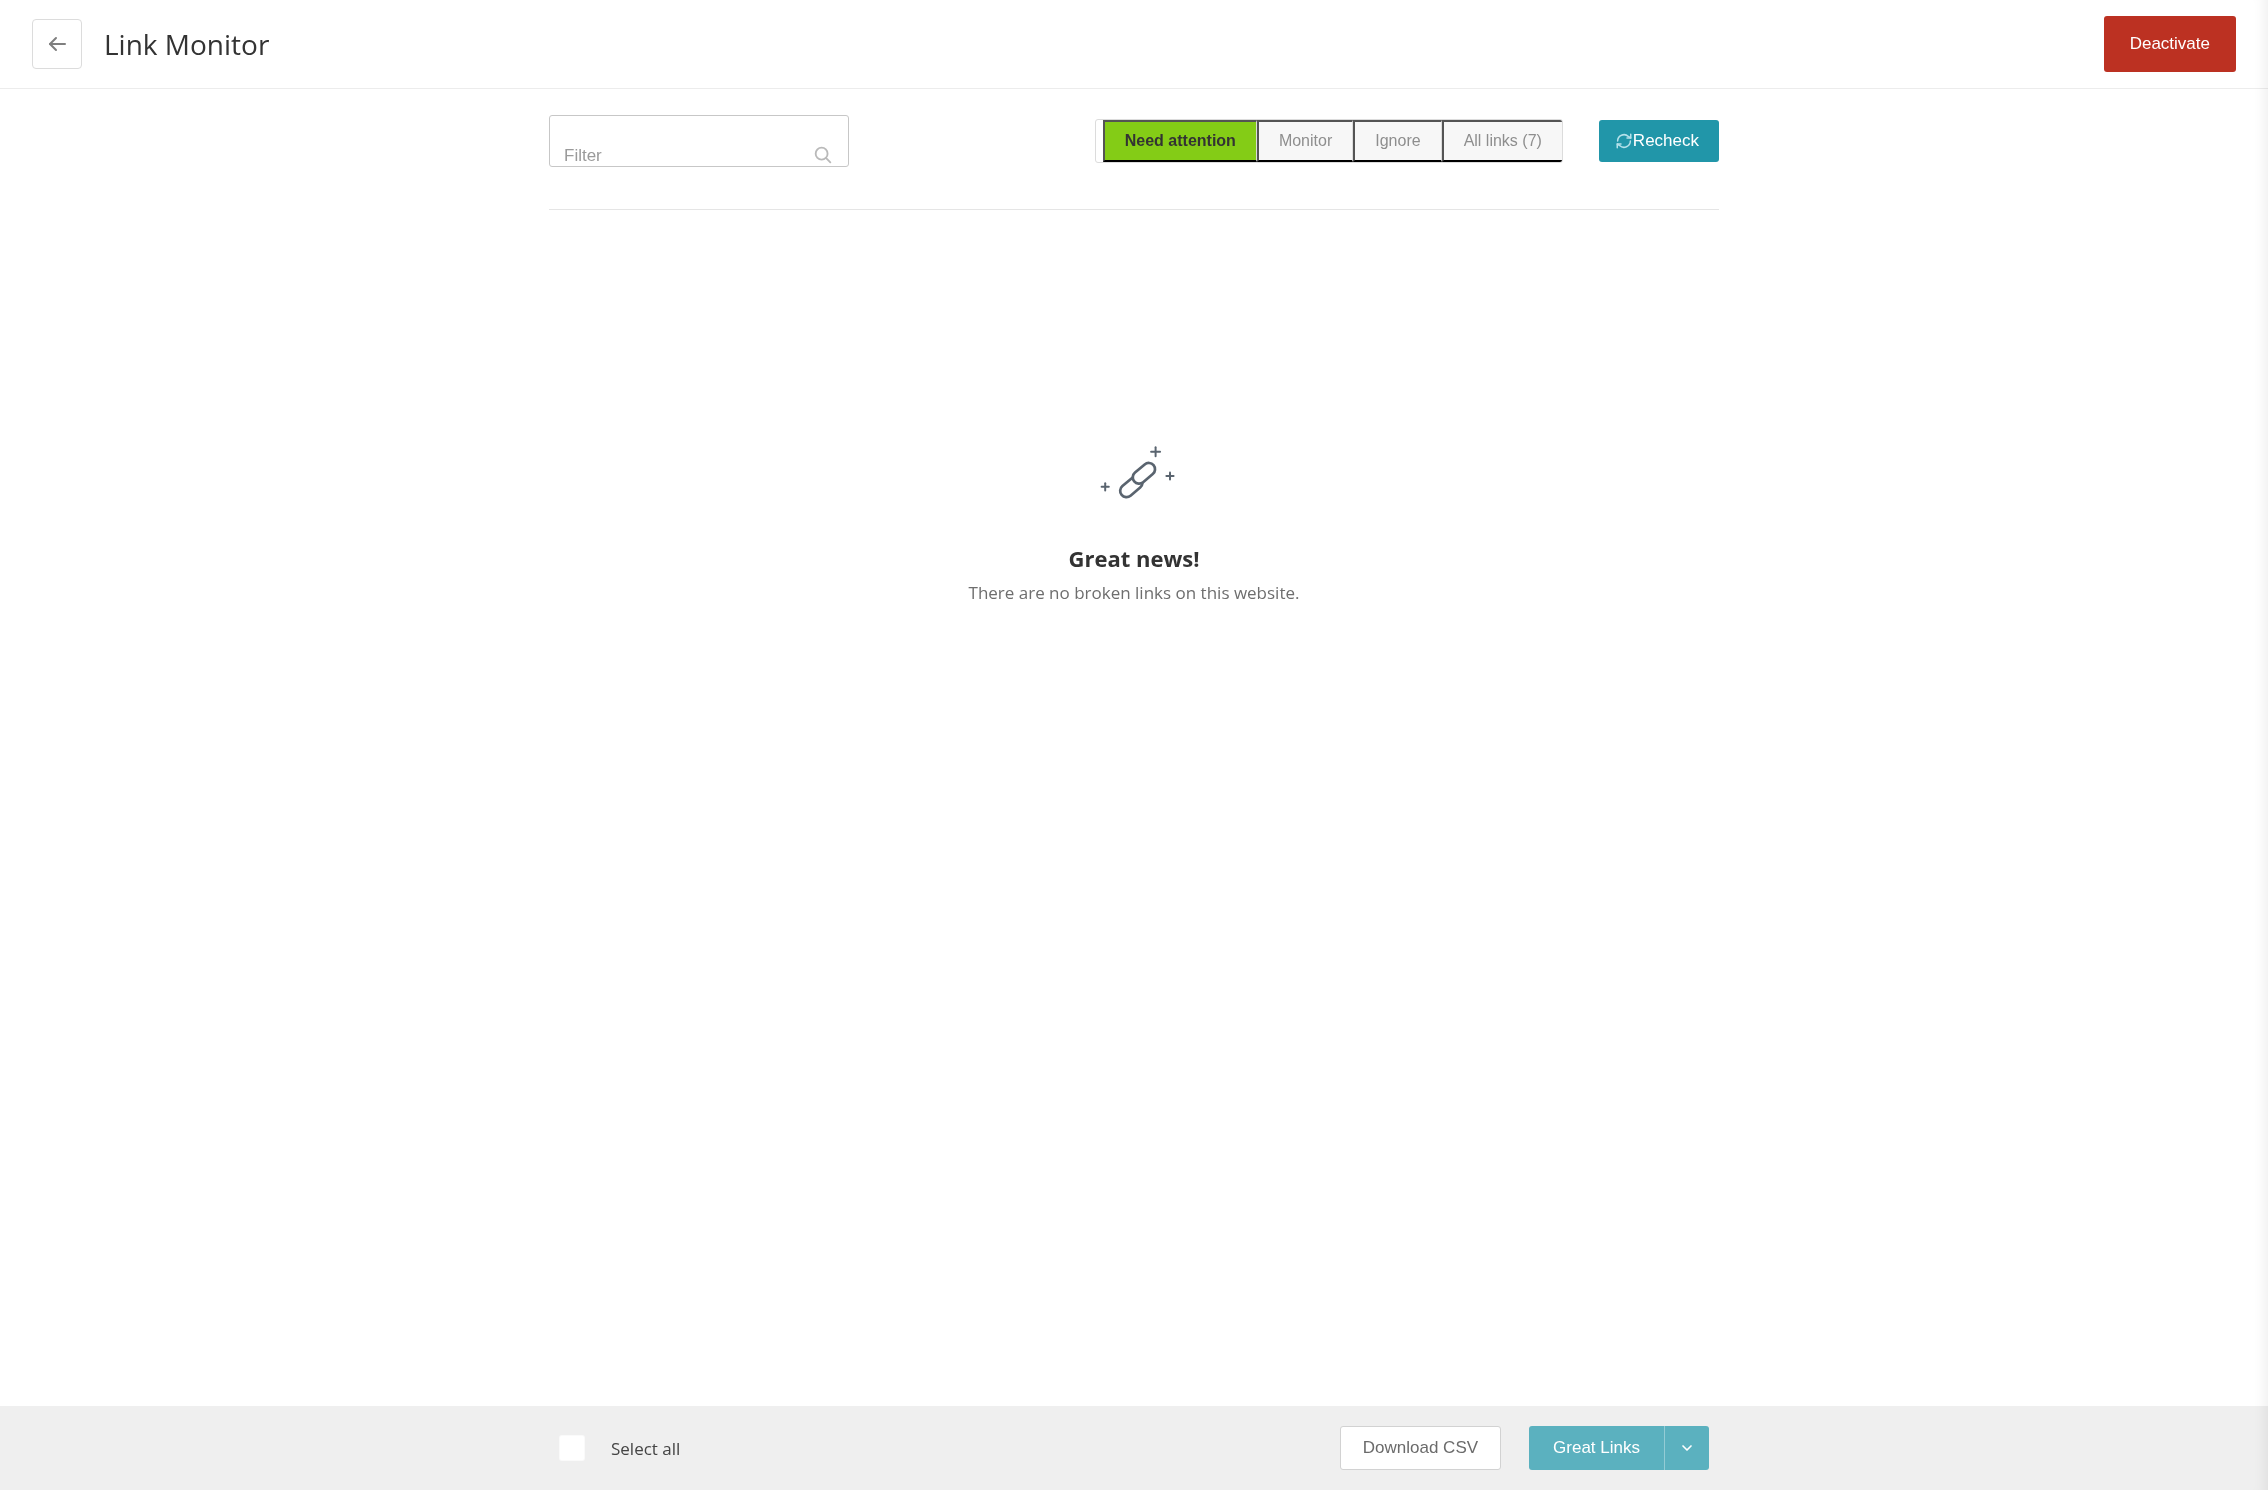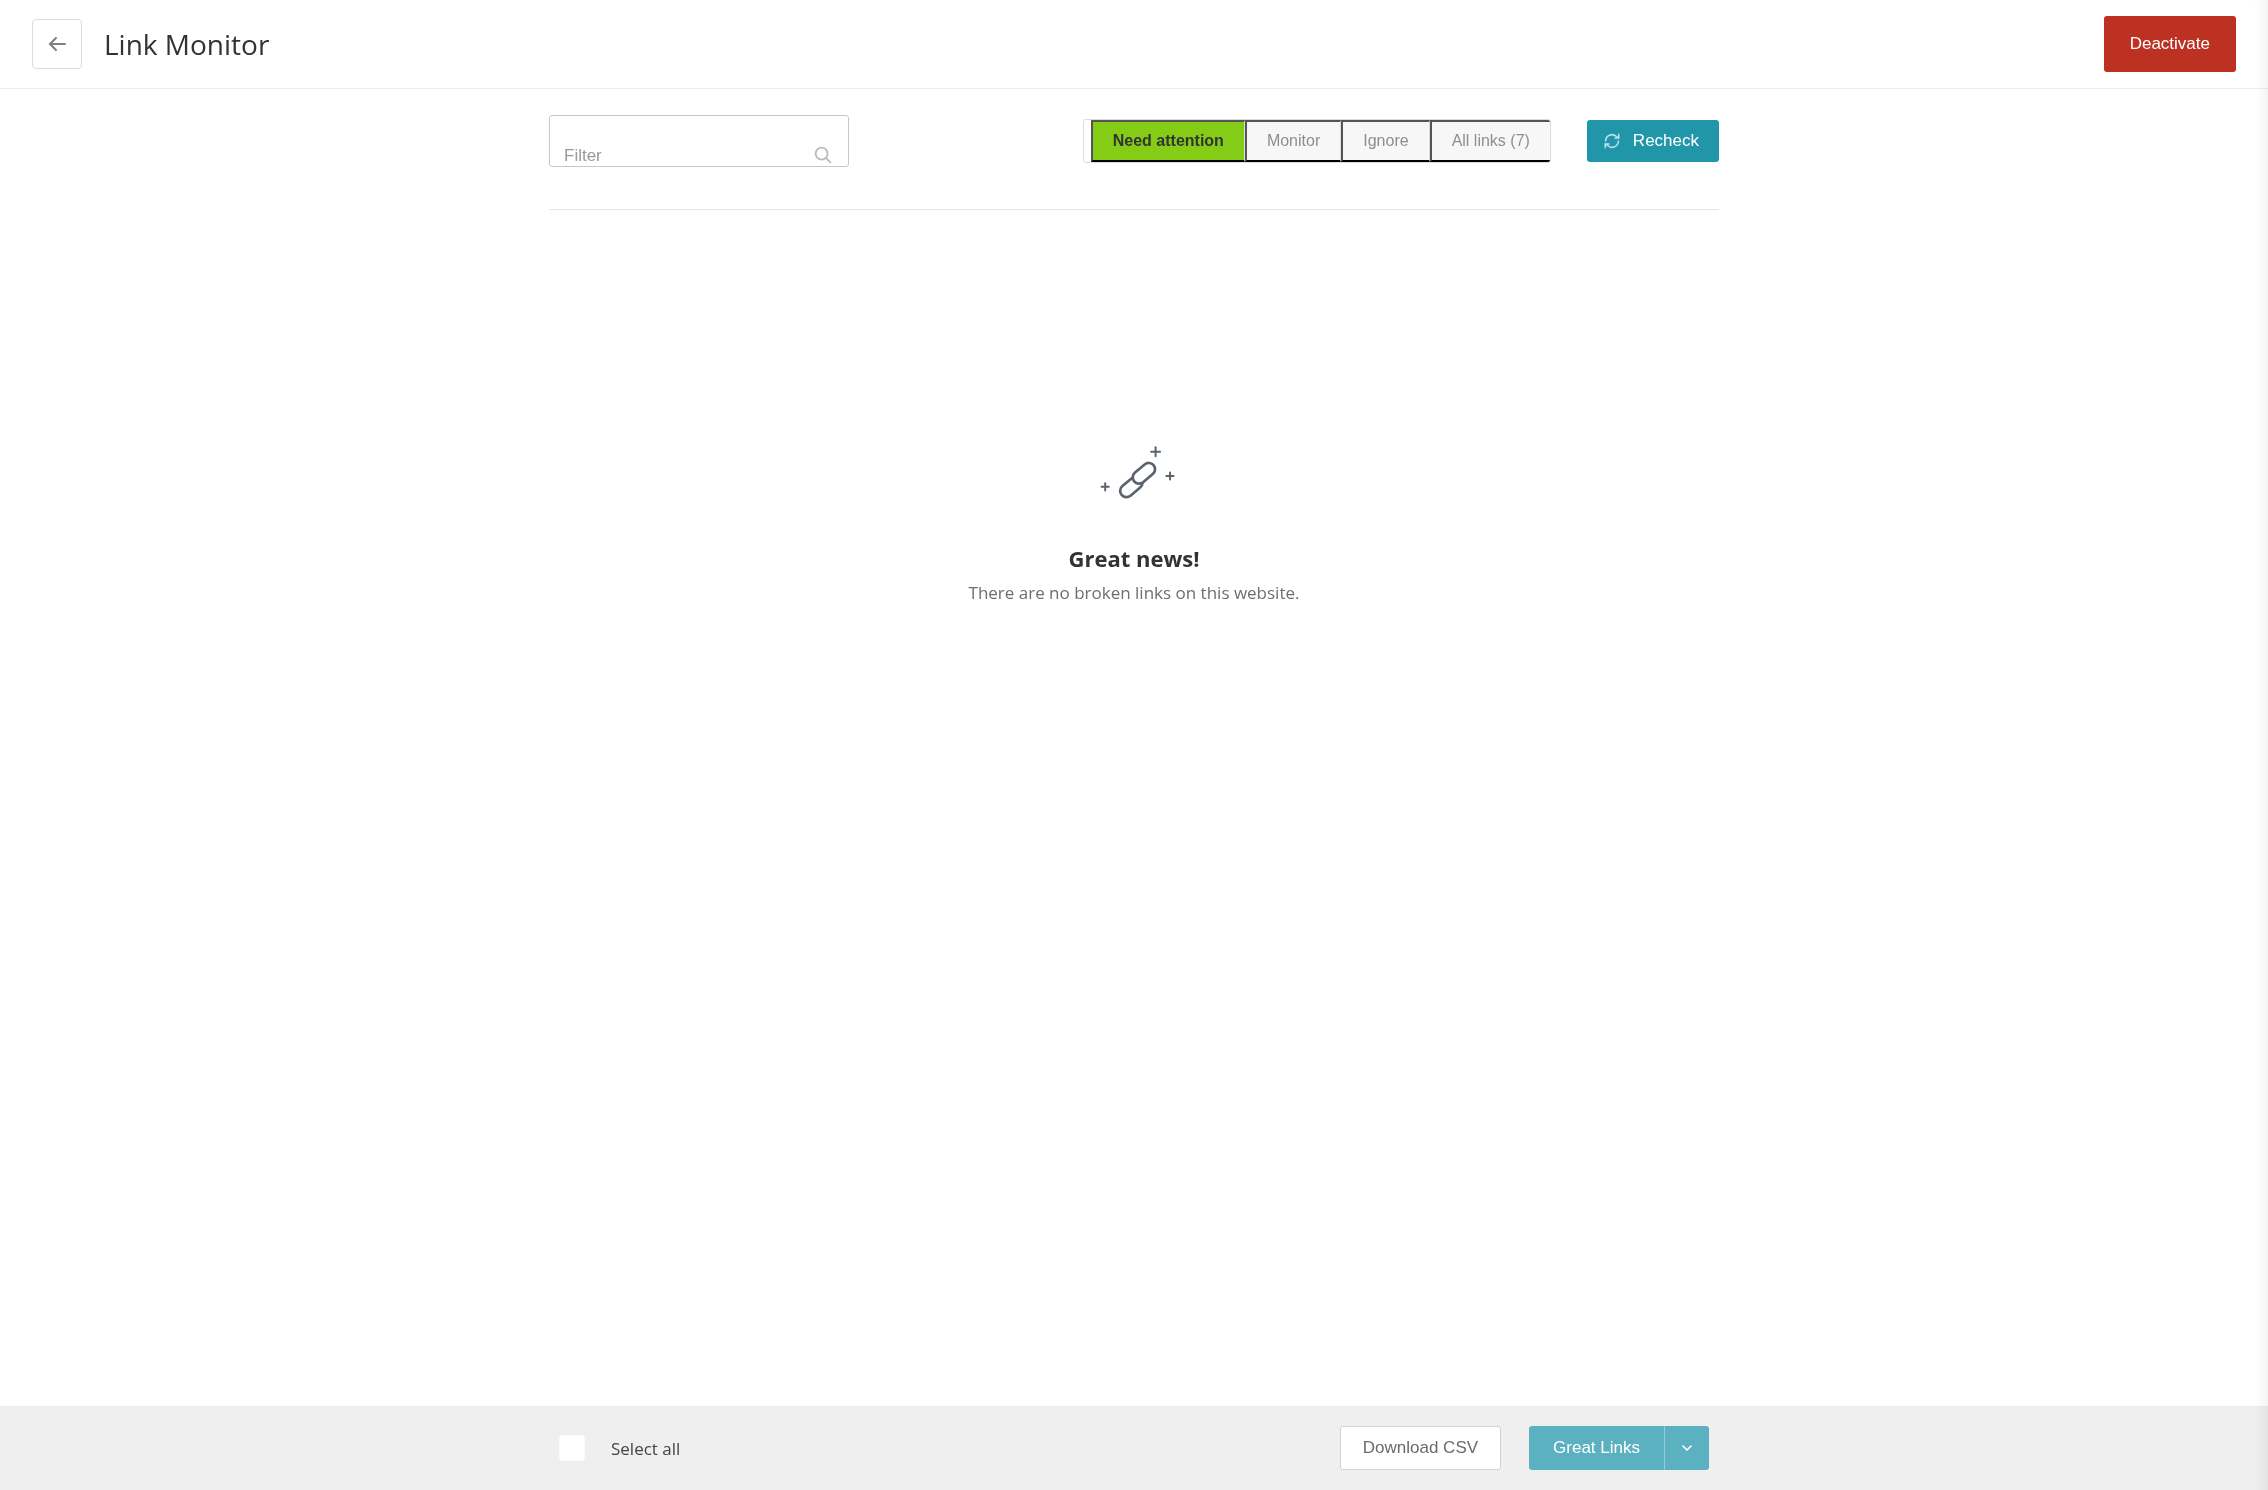--- a/index.html
+++ b/index.html
@@ -120,21 +120,20 @@
 
     .recheck-button {
       background: #2196a9;
       color: #fff;
       border: none;
       border-radius: 3px;
       padding: 11px 20px 11px 16px;
       font-size: 17px;
       display: flex;
       align-items: center;
-      gap: 12px;
       margin-left: 36px;
     }
     .recheck-button svg { width: 18px; height: 18px; }
 
     .divider {
       border: 0;
       border-top: 1px solid #e5e5e5;
       margin-top: 28px;
     }
 

